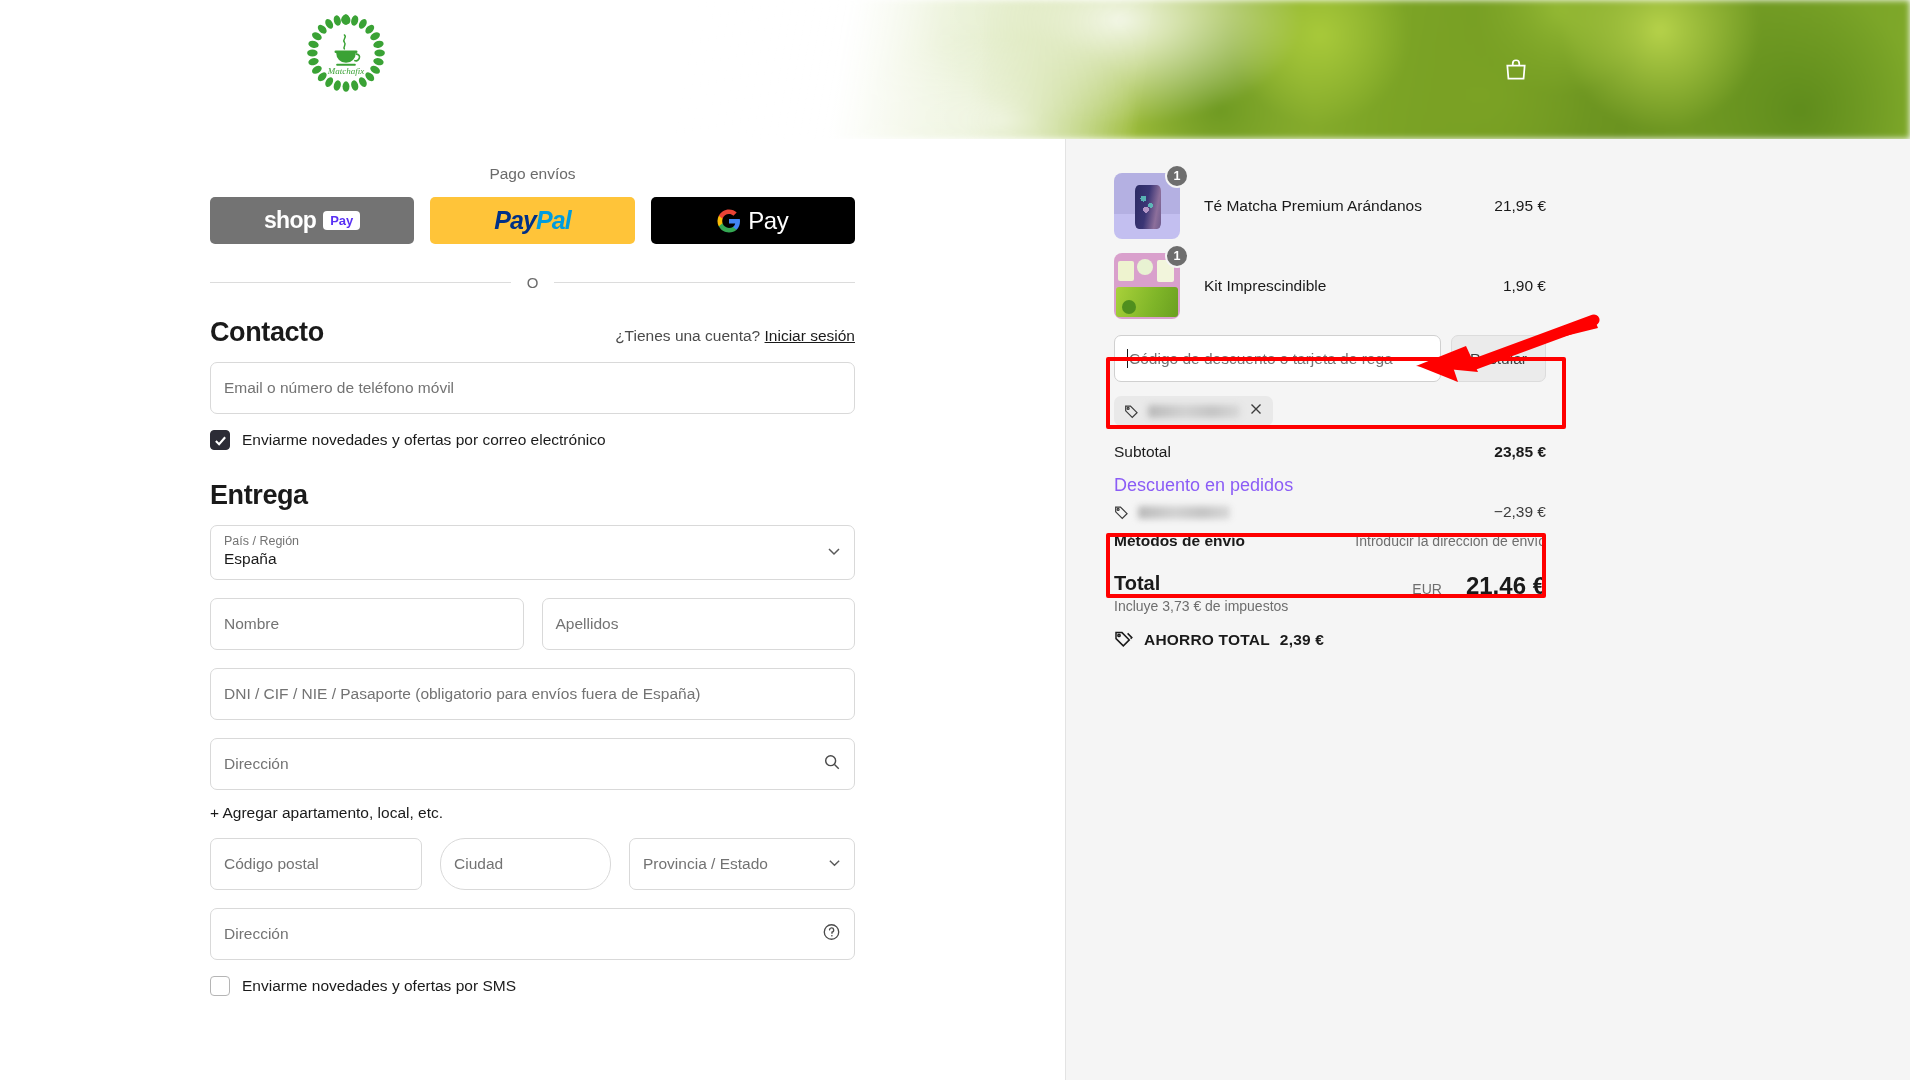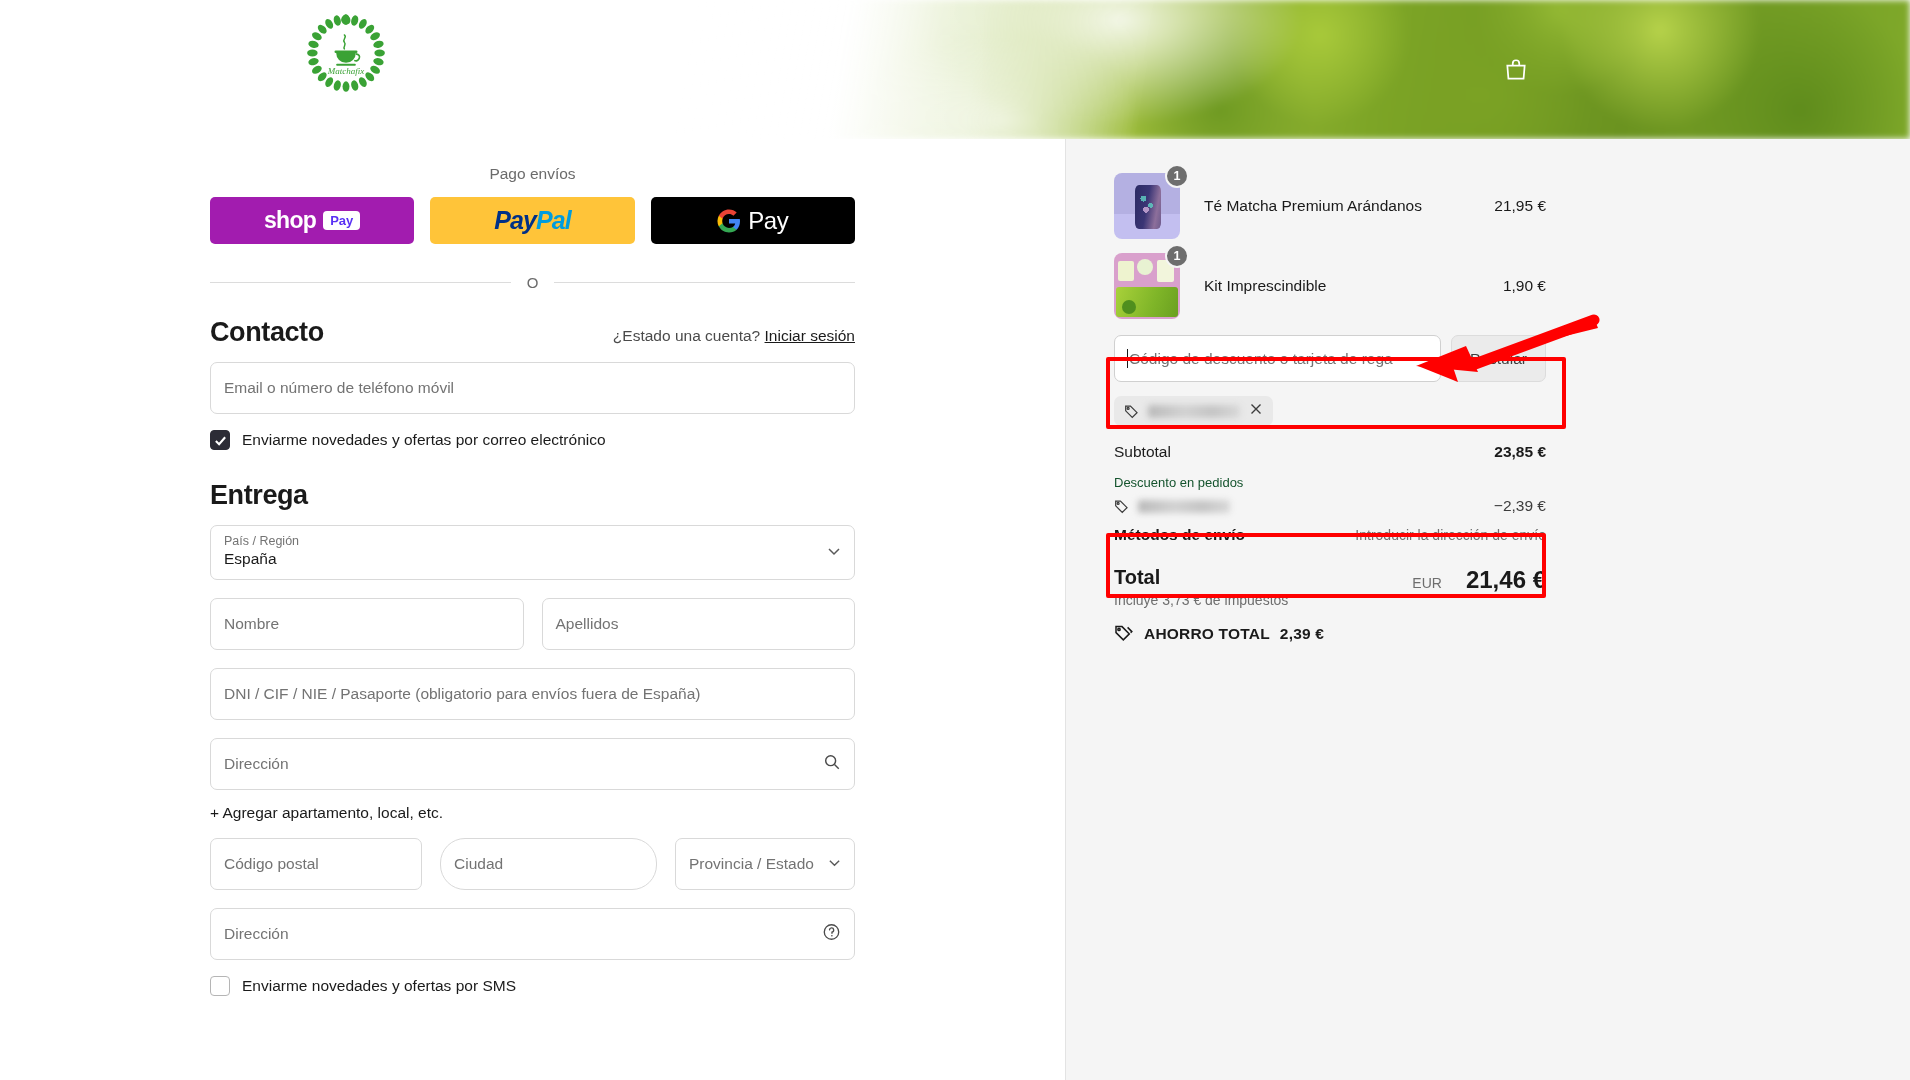--- a/index.html
+++ b/index.html
@@ -43,21 +43,21 @@
   .cart-btn { position: absolute; left: 1503px; top: 57px; width: 26px; height: 26px; cursor: pointer; }
 
   
   .main { position: absolute; top: 139px; left: 0; width: 1065px; height: 941px; background: #fff; padding: 0; }
   .main-inner { width: 645px; margin: 0 auto; padding-top: 26px; }
 
   .express-label { text-align: center; font-size: 15.5px; color: #6b6b6b; margin-bottom: 14px; }
   .express-row { display: flex; gap: 16px; }
   .pay-btn { flex: 1; height: 47px; border-radius: 5px; border: none; cursor: pointer;
              display: flex; align-items: center; justify-content: center; }
-  .pay-shop { background: #a21caf; }
+  .pay-shop { background: #737373; }
   .shop-word { color: #fff; font-size: 23px; font-weight: bold; letter-spacing: -0.7px; }
   .shop-pill { background: #fff; color: #5a31f4; font-size: 13px; font-weight: bold;
                border-radius: 4px; padding: 2px 7px; margin-left: 7px; }
   .pay-paypal { background: #ffc439; }
   .pp-a { color: #003087; font-size: 25px; font-weight: bold; font-style: italic; letter-spacing: -0.9px; }
   .pp-b { color: #009cde; font-size: 25px; font-weight: bold; font-style: italic; letter-spacing: -0.9px; }
   .pay-gpay { background: #000; }
   .gpay-word { color: #fff; font-size: 24px; margin-left: 7px; letter-spacing: -0.4px; }
 
   .divider { display: flex; align-items: center; margin: 30px 0 26px; }
@@ -86,21 +86,21 @@
   .cbox { width: 20px; height: 20px; border-radius: 4px; border: 1px solid #b5b5b5; background: #fff;
           display: flex; align-items: center; justify-content: center; cursor: pointer; flex: none; }
   .cbox.on { background: #2c2c36; border-color: #2c2c36; }
   .check-lbl { font-size: 15.5px; color: #1a1a1a; }
 
   .grid2 { display: flex; gap: 18px; }
   .grid2 > * { flex: 1; }
   .grid3 { display: flex; gap: 18px; }
   .grid3 > .c1 { width: 212px; flex: none; }
   .grid3 > .c2 { flex: 1; border-radius: 25px; }
-  .grid3 > .c3 { width: 180px; flex: none; }
+  .grid3 > .c3 { width: 226px; flex: none; }
   .addapt { font-size: 15.5px; color: #1a1a1a; margin-top: 14px; cursor: pointer; }
   .mt18 { margin-top: 18px; }
   .mt16 { margin-top: 16px; }
 
   
   .summary { position: absolute; top: 139px; left: 1065px; width: 845px; height: 941px;
              background: #f5f5f5; border-left: 1px solid #e3e3e3; }
   .summary-inner { padding: 34px 0 0 48px; width: 480px; }
 
   .line-item { display: flex; align-items: center; margin-bottom: 14px; }
@@ -140,21 +140,21 @@
           height: 30px; padding: 0 10px; margin-top: 14px; }
   .blur-txt { display: inline-block; height: 13px; width: 92px; border-radius: 2px;
               background: linear-gradient(90deg,#b9b9b9,#d2d2d2 40%,#c4c4c4 70%,#d8d8d8);
               filter: blur(3px); }
   .chip-x { cursor: pointer; }
 
   .tot-row { display: flex; align-items: center; justify-content: space-between; margin-top: 17px; }
   .tot-label { font-size: 15.5px; color: #1a1a1a; }
   .tot-val { font-size: 15.5px; color: #1a1a1a; font-weight: bold; }
   .disc-block { margin-top: 14px; }
-  .disc-title { font-size: 13px; color: #14532d; }
+  .disc-title { font-size: 18px; color: #8b5cf6; }
   .disc-sub { display: flex; align-items: center; justify-content: space-between; margin-top: 7px; }
   .disc-sub-left { display: flex; align-items: center; gap: 9px; }
   .disc-amt { font-size: 15.5px; color: #3c3c3c; }
   .ship-row { display: flex; align-items: center; justify-content: space-between; margin-top: 11px; }
   .ship-label { font-size: 15.5px; font-weight: bold; color: #1a1a1a; }
   .ship-note { font-size: 14px; color: #6e6e6e; }
 
   .grand { display: flex; align-items: flex-start; justify-content: space-between; margin-top: 22px; }
   .grand-l .g-title { font-size: 20px; font-weight: bold; color: #1a1a1a; }
   .grand-l .g-sub { font-size: 14px; color: #6e6e6e; margin-top: 3px; }
@@ -308,21 +308,21 @@
 
       <div class="divider">
         <div class="line"></div>
         <div class="or">O</div>
         <div class="line"></div>
       </div>
 
       <div class="row-between">
         <h2 class="sect">Contacto</h2>
         <div class="acct">
-          <span>¿Estado una cuenta?</span>
+          <span>¿Tienes una cuenta?</span>
           <a>Iniciar sesión</a>
         </div>
       </div>
 
       <div class="field tall">
         <span class="ph">Email o número de teléfono móvil</span>
       </div>
 
       <div class="check-row">
         <div class="cbox on">

